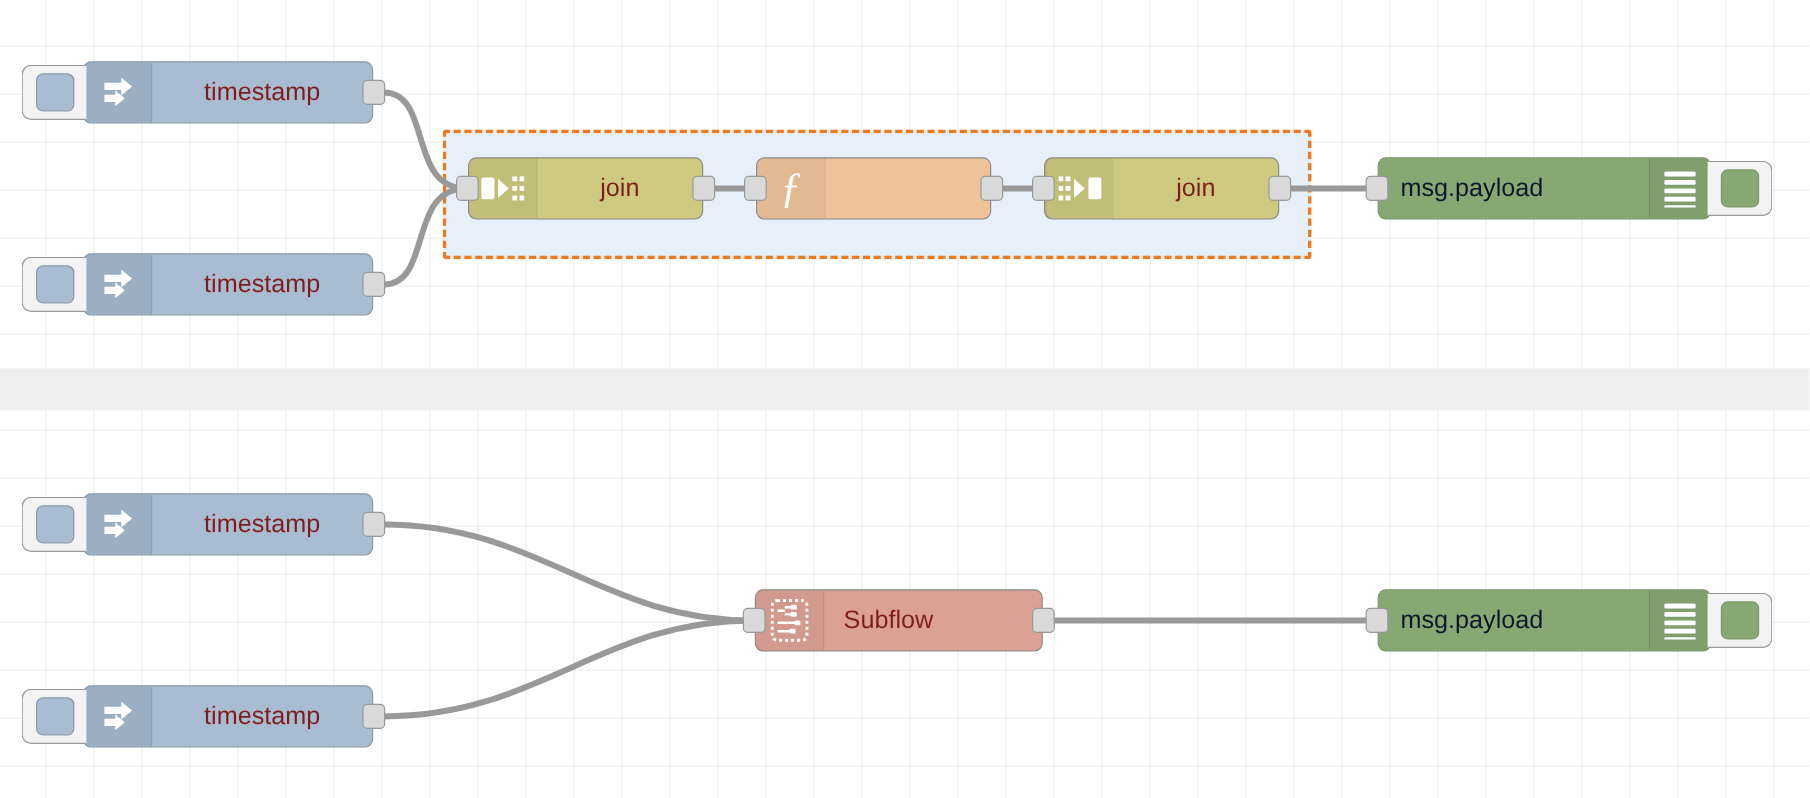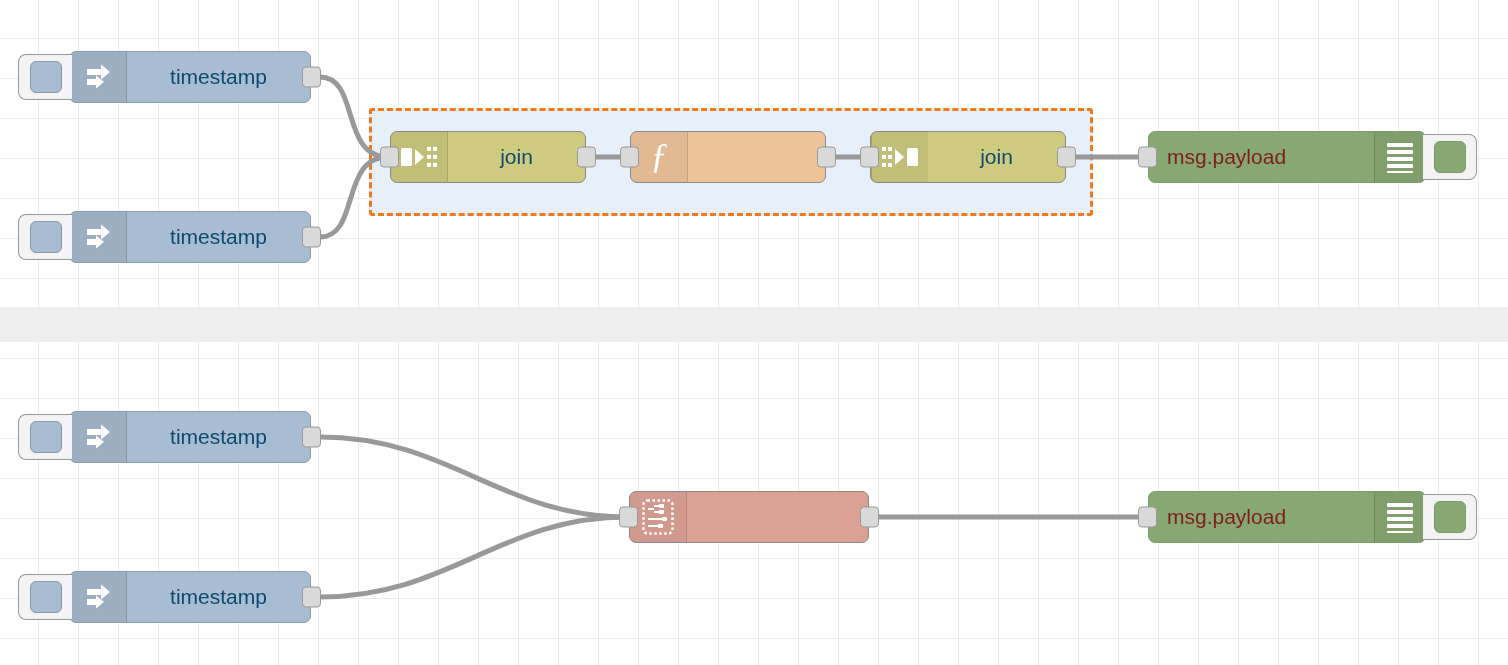--- a/index.html
+++ b/index.html
@@ -65,21 +65,21 @@
     justify-content: center;
     border-right: 1px solid rgba(0,0,0,0.12);
     border-radius: 6px 0 0 6px;
     background: rgba(0,0,0,0.05);
     flex: 0 0 auto;
   }
   .node .node-label {
     flex: 1 1 auto;
     padding: 0 14px;
     font-size: 21px;
-    color: #0c4a6e;
+    color: #7f1d1d;
     white-space: nowrap;
     overflow: hidden;
   }
   .node .node-label.center { text-align: center; }
   .node .node-label.left   { text-align: left; }
 
   
   .port {
     position: absolute;
     width: 19px;
@@ -125,21 +125,21 @@
     background: #a8bdd1;
     border: 1px solid #8a9aab;
     border-radius: 6px;
   }
 
   
   .node.debug {
     background: #88a873;
     border-color: #7d9a69;
   }
-  .node.debug .node-label { color: #7f1d1d; padding-left: 18px; }
+  .node.debug .node-label { color: #0f172a; padding-left: 18px; }
   .node.debug .icon-box {
     border-right: none;
     border-left: 1px solid rgba(0,0,0,0.12);
     border-radius: 0 6px 6px 0;
     width: 50px;
   }
   .debug-btn {
     position: absolute;
     right: -52px;
     top: 50%;
@@ -353,20 +353,21 @@
         <path d="M6 27 H17"></path>
       </g>
       <g fill="#ffffff">
         <rect x="17" y="5" width="5" height="4" rx="1"></rect>
         <rect x="17" y="11" width="5" height="4" rx="1"></rect>
         <rect x="20" y="18" width="5" height="4" rx="1"></rect>
         <rect x="16" y="25" width="5" height="4" rx="1"></rect>
       </g>
     </svg>
         </div>
+        <div class="node-label left">Subflow</div>
         <div class="port in"></div>
         <div class="port out"></div>
       </div>
       <div class="node debug" style="left: 1148px; top: 491px; width: 278px;">
         <div class="node-label left">msg.payload</div>
         <div class="icon-box">
           <svg width="30" height="32" viewBox="0 0 30 32">
       <g fill="#ffffff">
         <rect x="2" y="2" width="26" height="4" rx="1"></rect>
         <rect x="2" y="9" width="26" height="4" rx="1"></rect>

